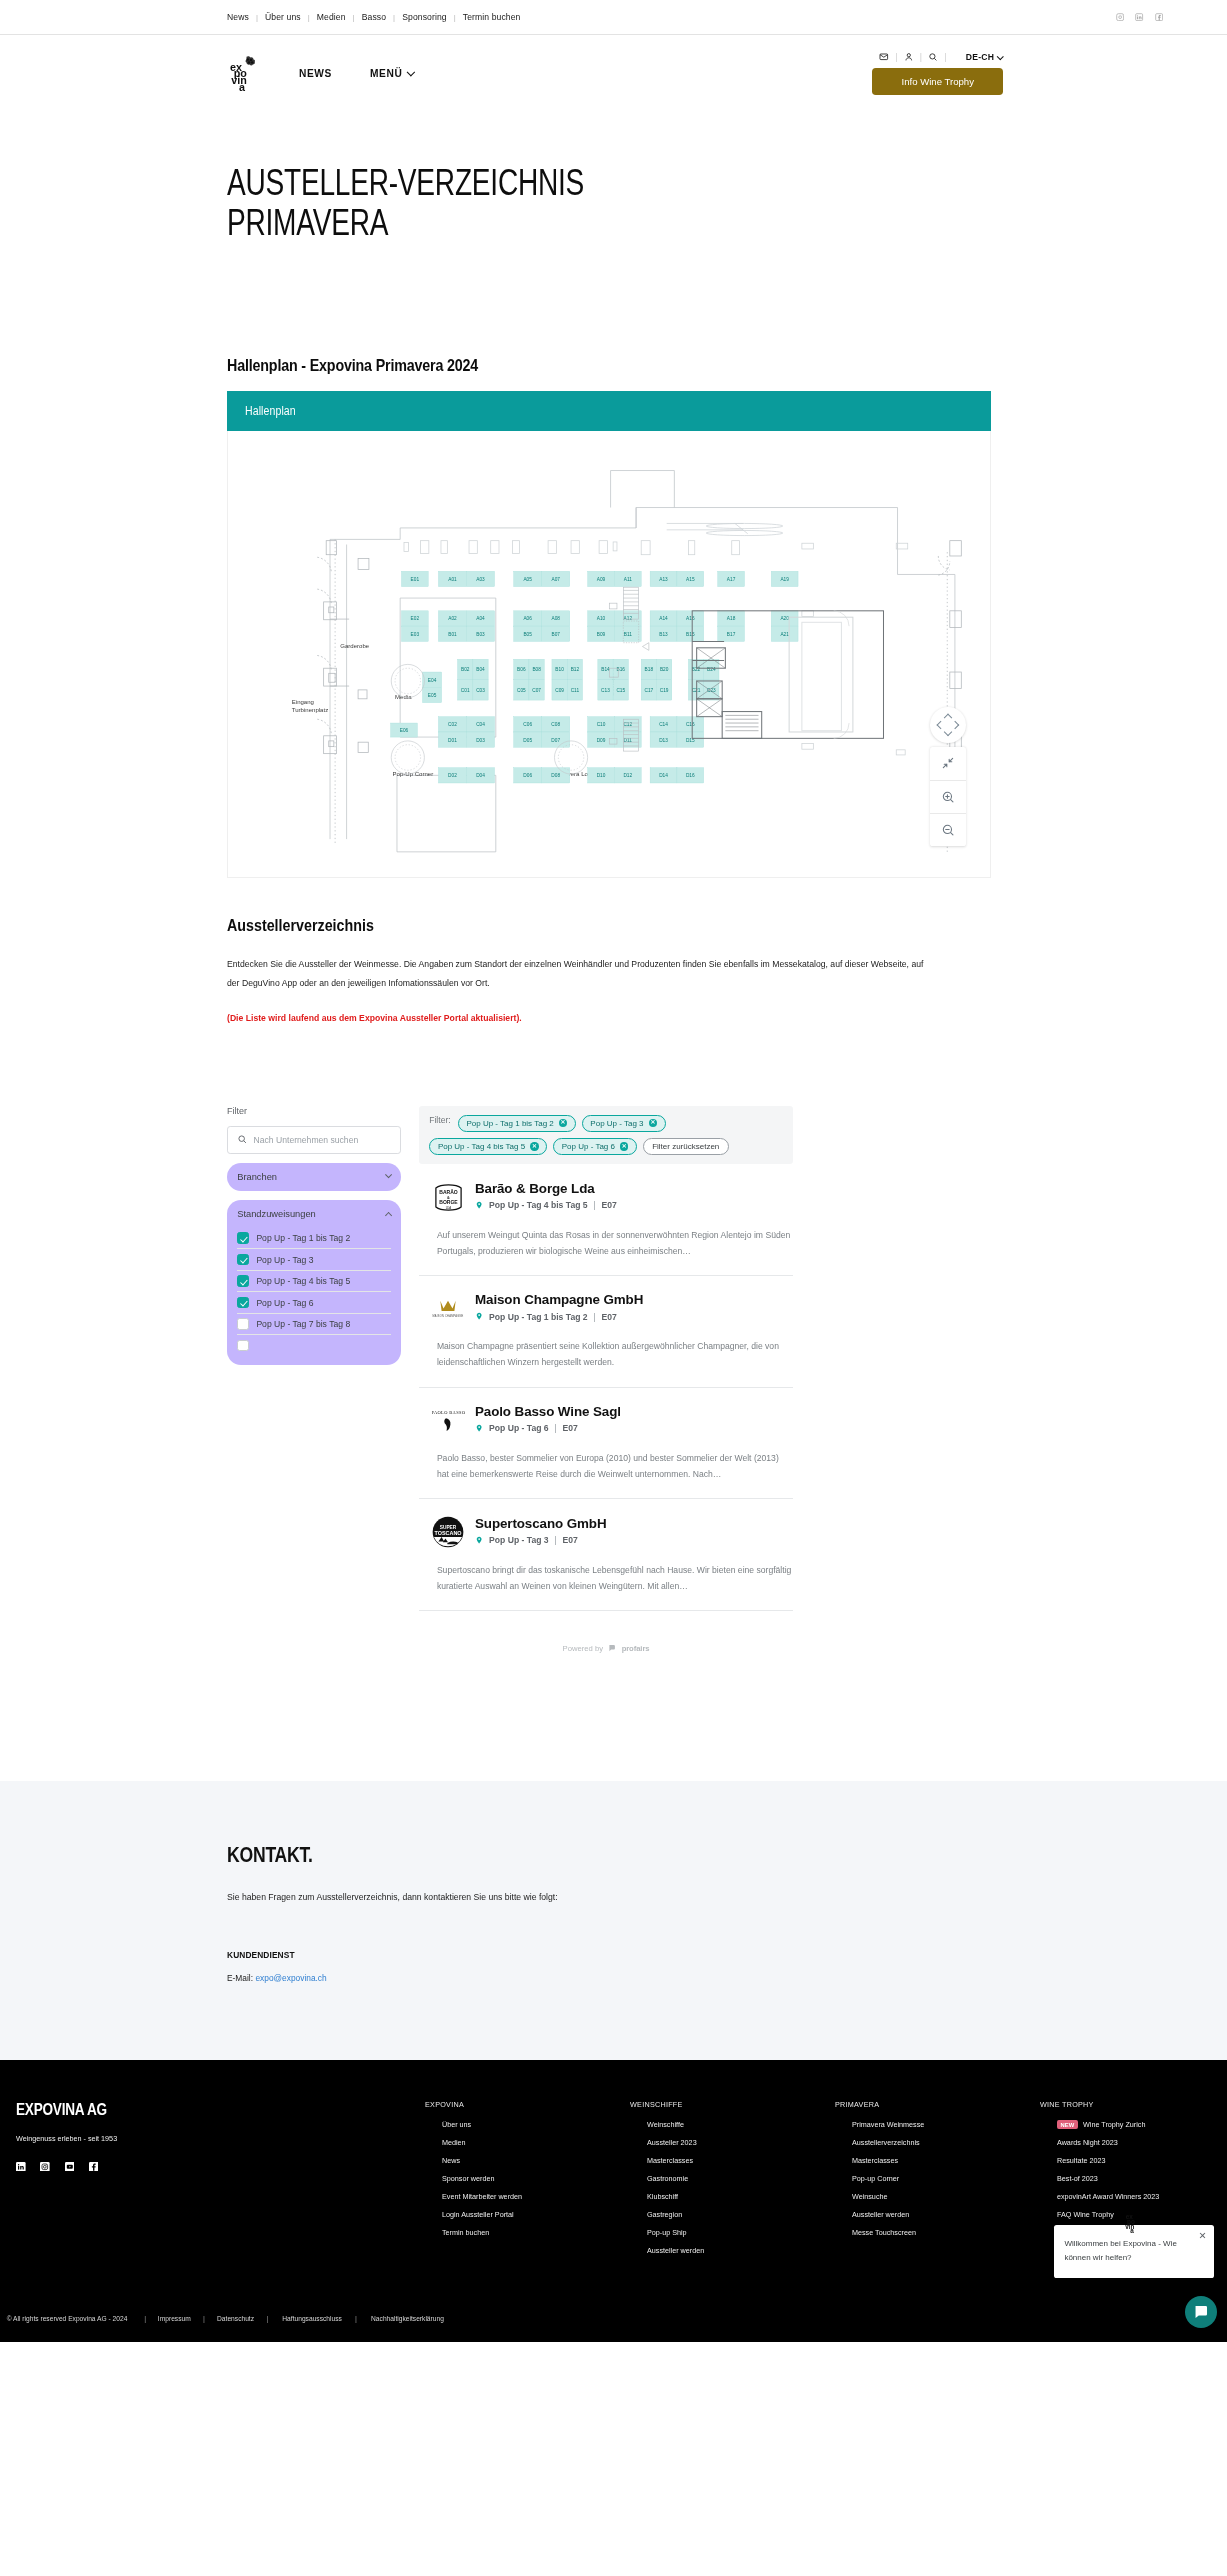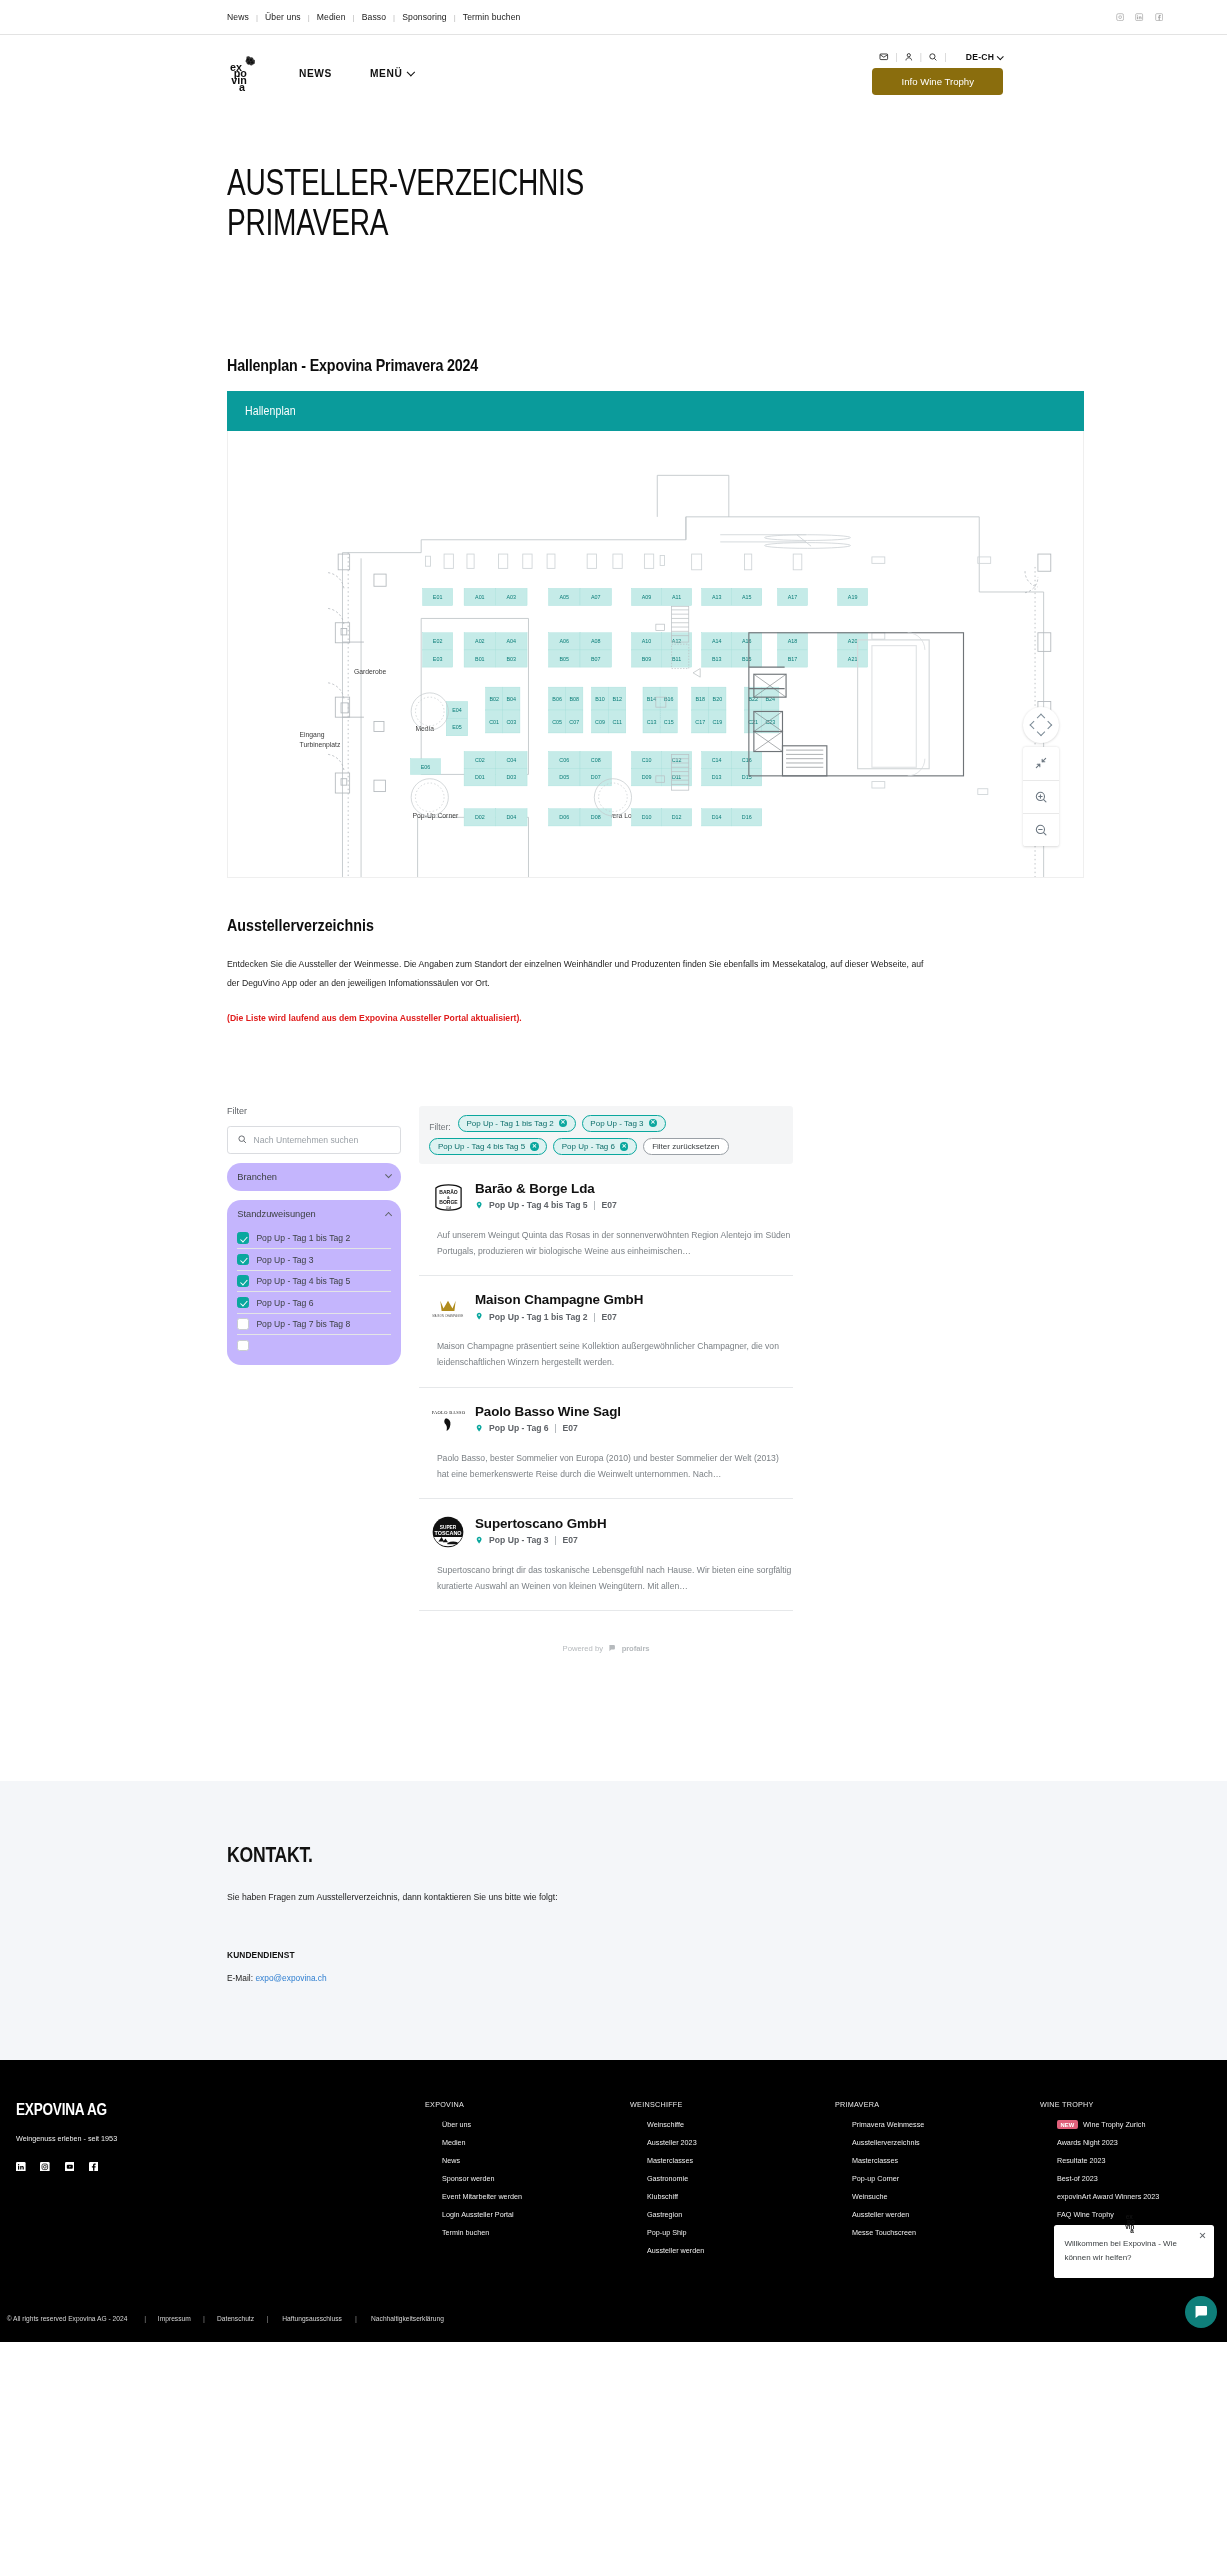--- a/index.html
+++ b/index.html
@@ -75,21 +75,21 @@
     color: #0d0d0d;
   }
 
   
   .section { padding-left: 227px; }
   .hallplan-title {
     font-size: 17px; font-weight: 700; letter-spacing: -0.2px;
     transform: scaleX(.84); transform-origin: left center;
     margin-top: 112px; margin-bottom: 15.3px; color: #0d0d0d;
   }
-  .map-wrap { width: 857px; }
+  .map-wrap { width: 764px; }
   .map-head {
     background: #0a9b9b; color: #fff; height: 40px;
     display: flex; align-items: center; padding-left: 18px;
     font-size: 12px; letter-spacing: 0.1px;
     transform-origin: left center;
   }
   .map-head span { transform: scaleX(.88); transform-origin: left center; display: inline-block; }
   .map-body {
     position: relative; height: 447px; background: #fff;
     border: 0.6px solid #efefef; border-top: none; overflow: hidden;
@@ -164,21 +164,21 @@
   }
   .chk.on { background: #0aa79e; border-color: #0aa79e; }
   .chk.on::after {
     content: ""; position: absolute; left: 3.8px; top: 1.3px; width: 2.6px; height: 5.8px;
     border: solid #fff; border-width: 0 1.3px 1.3px 0; transform: rotate(42deg);
   }
 
   .list-col { flex: 1; }
   .chips-bar {
     background: #f4f5f6; border-radius: 3.2px; padding: 9px 10.2px;
-    display: flex; flex-wrap: wrap; align-items: flex-end; gap: 5.8px 5.8px;
+    display: flex; flex-wrap: wrap; align-items: flex-start; gap: 5.8px 5.8px;
   }
   .chips-label { font-size: 8.6px; color: #70757a; margin-right: 1.3px; }
   .chip {
     display: inline-flex; align-items: center; gap: 5.1px;
     border: 0.6px solid #0aa79e; border-radius: 639px;
     background: #ddf2f1; color: #0d6e6a; font-size: 8px;
     padding: 3.2px 7.7px; cursor: pointer; white-space: nowrap;
   }
   .chip .x {
     width: 8.3px; height: 8.3px; border-radius: 50%; background: #0aa79e; color: #fff;

